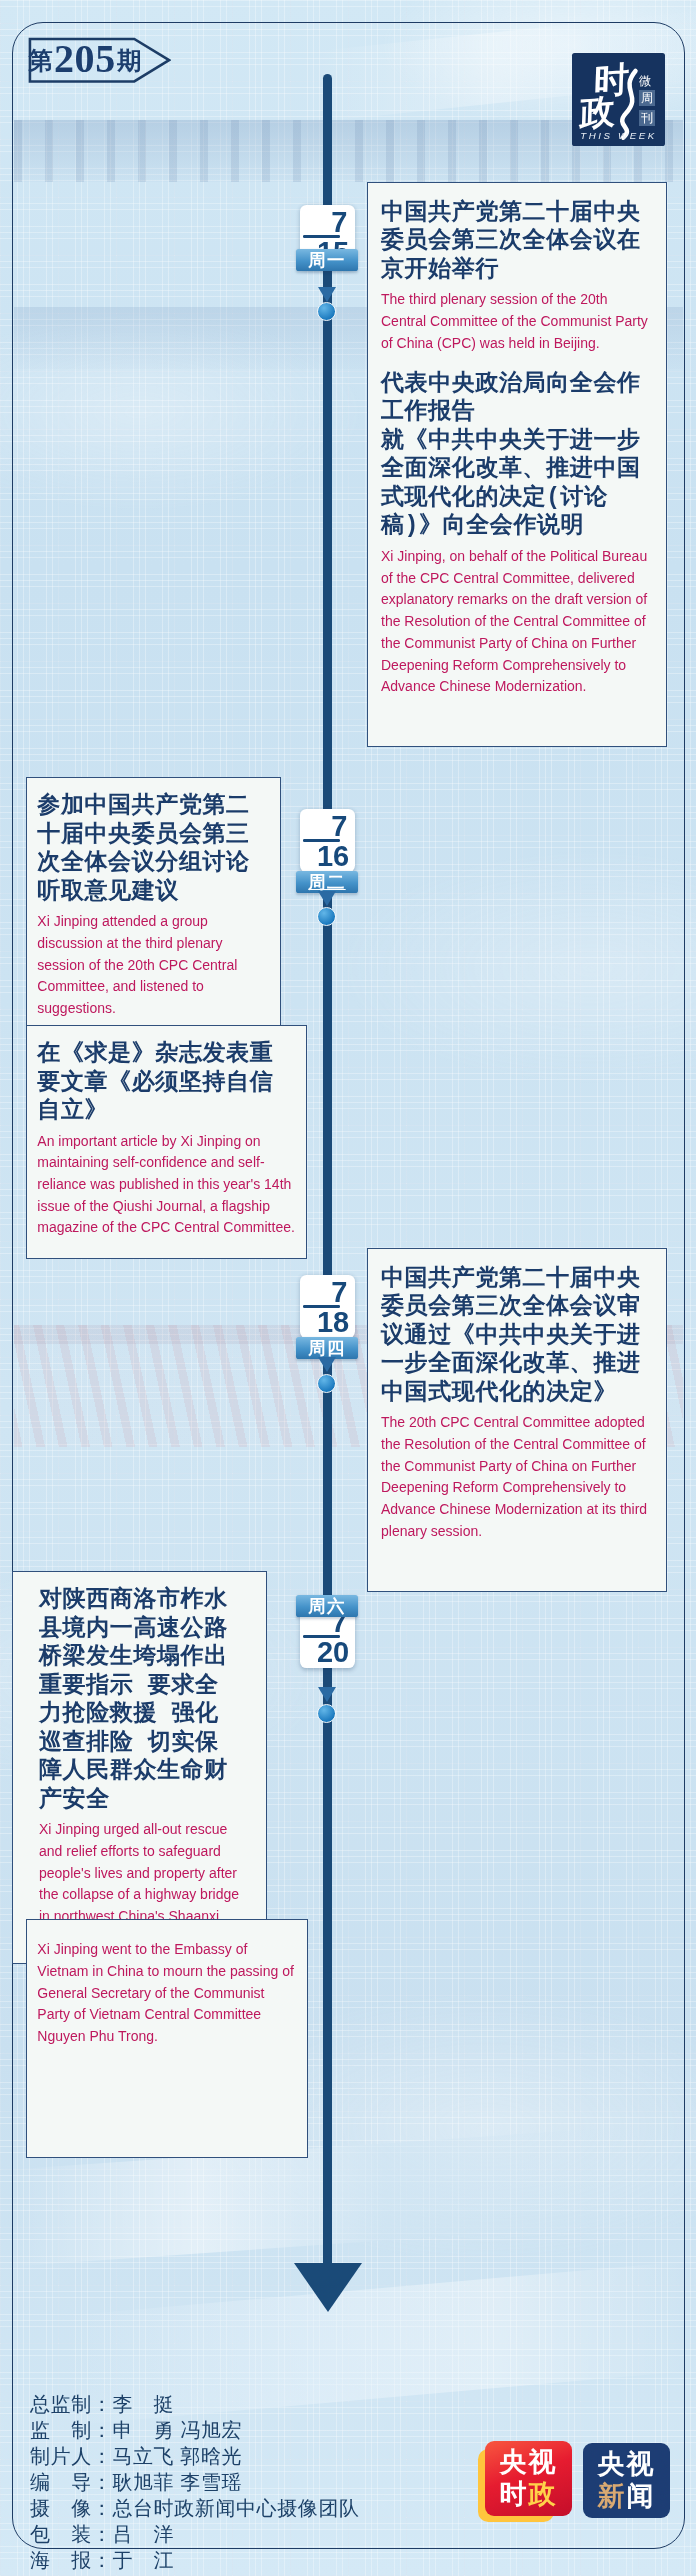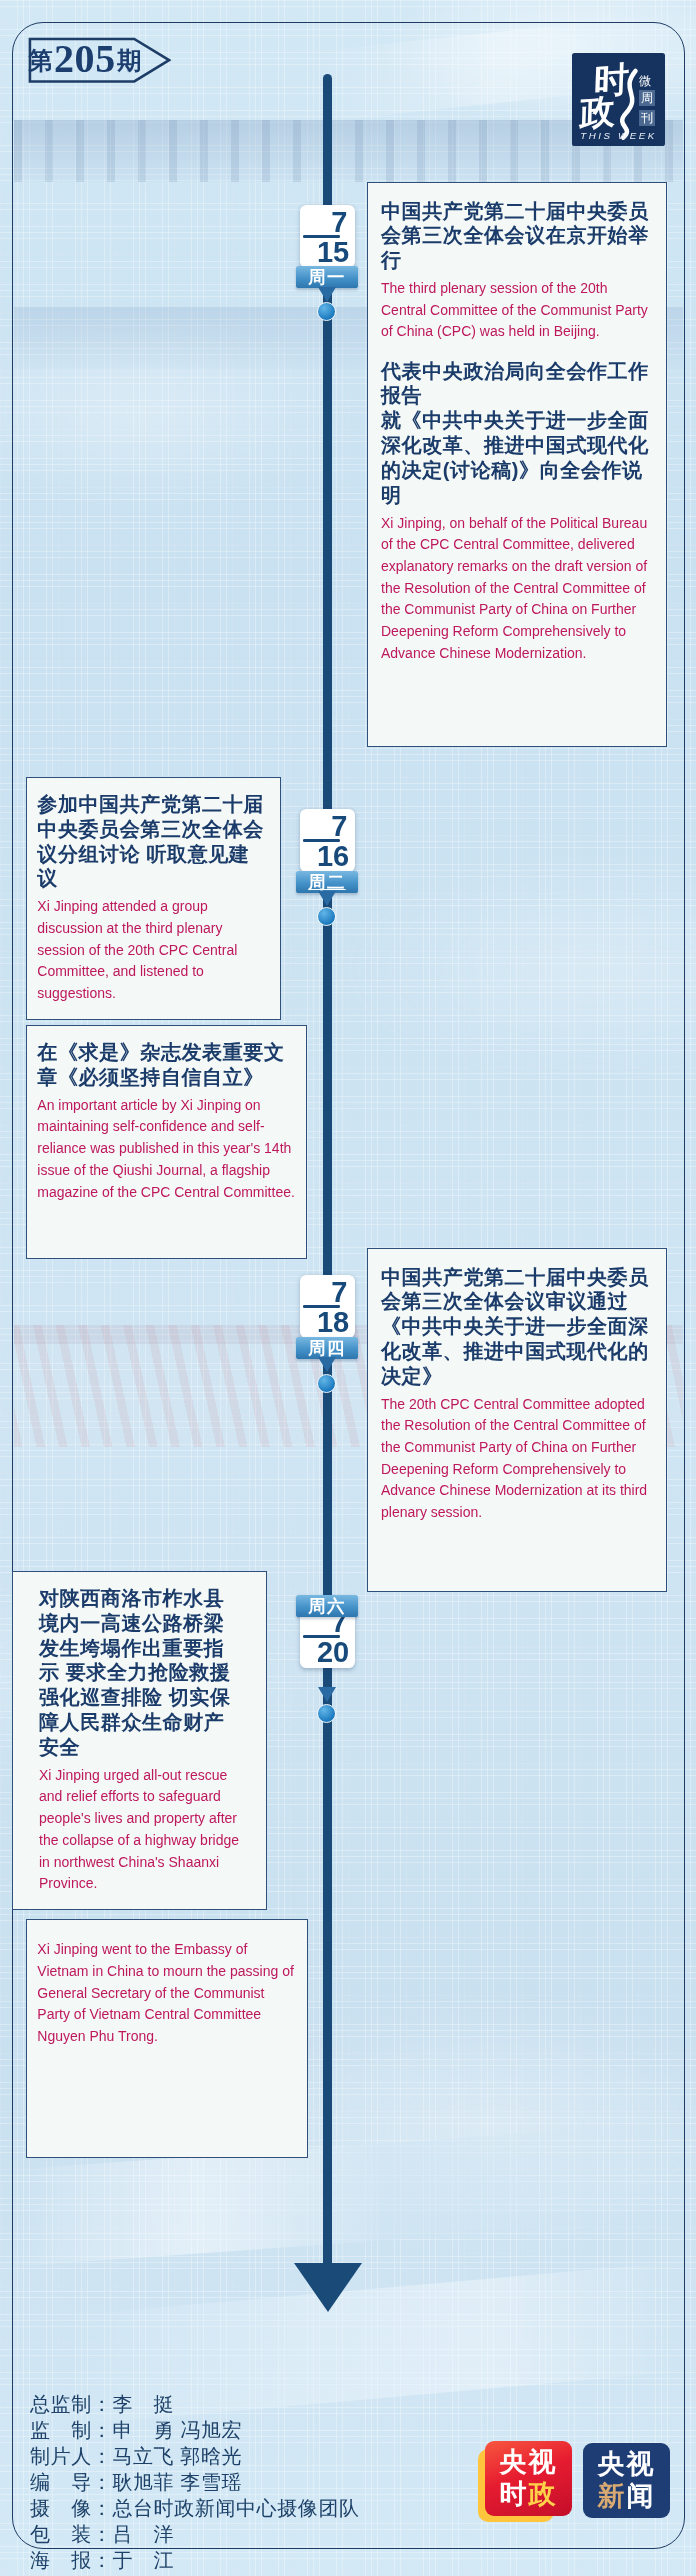--- a/index.html
+++ b/index.html
@@ -77,22 +77,22 @@
     background:linear-gradient(180deg,#79b8e1 0%,#4492c9 55%,#2e76ae 100%);
     color:#fff;font-size:17.4px;font-weight:700;line-height:22px;text-align:center;letter-spacing:1.3px;
     box-shadow:0 1.3px 2.6px rgba(25,60,100,.25);}
   .wptr{position:absolute;left:318px;width:0;height:0;
     border-left:9.7px solid transparent;border-right:9.7px solid transparent;border-top:15.5px solid #2a6aa3;}
   .dot{position:absolute;left:317px;width:17px;height:17px;border-radius:50%;
     border:1.9px solid #f2f8fc;background:radial-gradient(circle at 35% 30%,#62b6e8,#1776bc 75%);}
   
   .box{position:absolute;box-sizing:border-box;background:#f4f8f6;border:1.3px solid #30507c;
     padding:15.5px 13px 11.6px 13px;}
-  .zh{font-family:Liberation Sans, sans-serif;font-weight:600;color:#1b3c6a;
-    font-size:20px;line-height:1.24;letter-spacing:0.6px;white-space:pre-line;}
+  .zh{font-family:Liberation Mono, monospace;font-weight:600;color:#1b3c6a;
+    font-size:23px;line-height:1.24;letter-spacing:0.6px;white-space:pre-line;}
   .en{color:#be185d;font-size:14px;line-height:1.55;margin-top:5.2px;}
   .item + .item{margin-top:15.5px;}
   
   .credits{position:absolute;left:30px;top:2391px;color:#1d4168;font-size:20px;line-height:26px;letter-spacing:0.6px;}
   
   .badge-yellow{position:absolute;left:478px;top:2449px;width:76px;height:73px;background:#ffc53d;border-radius:10.3px;}
   .fbadge{position:absolute;width:87px;height:75px;border-radius:9px;color:#fff;text-align:center;
     font-weight:700;font-size:27px;line-height:32px;letter-spacing:1.9px;padding-top:5.2px;box-sizing:border-box;}
   .fbadge-red{left:485px;top:2441px;background:linear-gradient(160deg,#f8573f 0%,#e61c30 45%,#c40e2a 100%);}
   .fbadge-blue{left:583px;top:2443px;background:#1d3d74;}
@@ -138,21 +138,21 @@
   </div>
 
   <div class="tline"></div>
   <div class="tarrow"></div>
 
   <div class="dcard" style="top:205px;">
     <span class="month">7</span>
     <span class="rule"></span>
     <span class="day">15</span>
   </div>
-  <div class="wband" style="top:266px;">周一</div>
+  <div class="wband" style="top:249px;">周一</div>
   <div class="wptr" style="top:287px;"></div>
   <div class="dot" style="top:302px;"></div>
 
   <div class="box" style="left:367px;top:182px;width:300px;min-height:565px;">
     <div class="item">
       <div class="zh">中国共产党第二十届中央委员会第三次全体会议在京开始举行</div>
       <div class="en">The third plenary session of the 20th Central Committee of the Communist Party of China (CPC) was held in Beijing.</div>
     </div>
     <div class="item">
       <div class="zh">代表中央政治局向全会作工作报告

